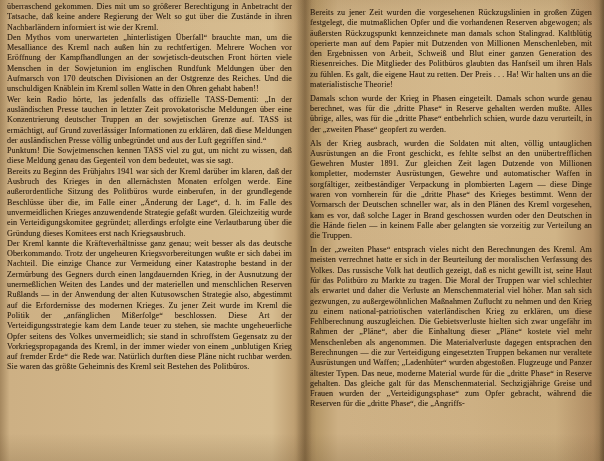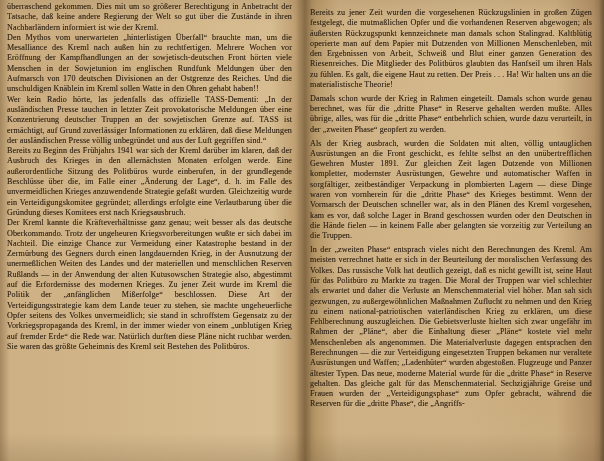--- a/index.html
+++ b/index.html
@@ -94,27 +94,28 @@
 </style>
 </head>
 <body>
 
 <div class="spread">
 
   <div class="page page--left" lang="de">
     <p>überraschend gekommen. Dies mit um so größerer Berechtigung in Anbetracht der Tatsache, daß keine andere Regierung der Welt so gut über die Zustände in ihren Nachbarländern informiert ist wie der Kreml.</p>
     <p>Den Mythos vom unerwarteten „hinterlistigen Überfall“ brauchte man, um die Mesalliance des Kreml nach außen hin zu rechtfertigen. Mehrere Wochen vor Eröffnung der Kampfhandlungen an der sowjetisch-deutschen Front hörten viele Menschen in der Sowjetunion im englischen Rundfunk Meldungen über den Aufmarsch von 170 deutschen Divisionen an der Ostgrenze des Reiches. Und die unschuldigen Knäblein im Kreml sollen Watte in den Ohren gehabt haben!!</p>
     <p>Wer kein Radio hörte, las jedenfalls das offizielle TASS-Dementi: „In der ausländischen Presse tauchen in letzter Zeit provokatorische Meldungen über eine Konzentrierung deutscher Truppen an der sowjetischen Grenze auf. TASS ist ermächtigt, auf Grund zuverlässiger Informationen zu erklären, daß diese Meldungen der ausländischen Presse völlig unbegründet und aus der Luft gegriffen sind.“</p>
+    <p>Punktum! Die Sowjetmenschen kennen TASS viel zu gut, um nicht zu wissen, daß diese Meldung genau das Gegenteil von dem bedeutet, was sie sagt.</p>
     <p>Bereits zu Beginn des Frühjahrs 1941 war sich der Kreml darüber im klaren, daß der Ausbruch des Krieges in den allernächsten Monaten erfolgen werde. Eine außerordentliche Sitzung des Politbüros wurde einberufen, in der grundlegende Beschlüsse über die, im Falle einer „Änderung der Lage“, d. h. im Falle des unvermeidlichen Krieges anzuwendende Strategie gefaßt wurden. Gleichzeitig wurde ein Verteidigungskomitee gegründet; allerdings erfolgte eine Verlautbarung über die Gründung dieses Komitees erst nach Kriegsausbruch.</p>
     <p>Der Kreml kannte die Kräfteverhältnisse ganz genau; weit besser als das deutsche Oberkommando. Trotz der ungeheuren Kriegsvorbereitungen wußte er sich dabei im Nachteil. Die einzige Chance zur Vermeidung einer Katastrophe bestand in der Zermürbung des Gegners durch einen langdauernden Krieg, in der Ausnutzung der unermeßlichen Weiten des Landes und der materiellen und menschlichen Reserven Rußlands — in der Anwendung der alten Kutusowschen Strategie also, abgestimmt auf die Erfordernisse des modernen Krieges. Zu jener Zeit wurde im Kreml die Politik der „anfänglichen Mißerfolge“ beschlossen. Diese Art der Verteidigungsstrategie kam dem Lande teuer zu stehen, sie machte ungeheuerliche Opfer seitens des Volkes unvermeidlich; sie stand in schroffstem Gegensatz zu der Vorkriegspropaganda des Kreml, in der immer wieder von einem „unblutigen Krieg auf fremder Erde“ die Rede war. Natürlich durften diese Pläne nicht ruchbar werden. Sie waren das größte Geheimnis des Kreml seit Bestehen des Politbüros.</p>
   </div>
 
   <div class="page page--right" lang="de">
     <p>Bereits zu jener Zeit wurden die vorgesehenen Rückzugslinien in großen Zügen festgelegt, die mutmaßlichen Opfer und die vorhandenen Reserven abgewogen; als äußersten Rückzugspunkt kennzeichnete man damals schon Stalingrad. Kaltblütig operierte man auf dem Papier mit Dutzenden von Millionen Menschenleben, mit den Ergebnissen von Arbeit, Schweiß und Blut einer ganzen Generation des Riesenreiches. Die Mitglieder des Politbüros glaubten das Hanfseil um ihren Hals zu fühlen. Es galt, die eigene Haut zu retten. Der Preis . . . Ha! Wir halten uns an die materialistische Theorie!</p>
-    <p>Damals schon wurde der Krieg in Rahmen eingeteilt. Damals schon wurde genau berechnet, was für die „dritte Phase“ in Reserve gehalten werden mußte. Alles übrige, alles, was für die „dritte Phase“ entbehrlich schien, wurde dazu verurteilt, in der „zweiten Phase“ geopfert zu werden.</p>
+    <p>Damals schon wurde der Krieg in Phasen eingeteilt. Damals schon wurde genau berechnet, was für die „dritte Phase“ in Reserve gehalten werden mußte. Alles übrige, alles, was für die „dritte Phase“ entbehrlich schien, wurde dazu verurteilt, in der „zweiten Phase“ geopfert zu werden.</p>
     <p>Als der Krieg ausbrach, wurden die Soldaten mit alten, völlig untauglichen Ausrüstungen an die Front geschickt, es fehlte selbst an den unübertrefflichen Gewehren Muster 1891. Zur gleichen Zeit lagen Dutzende von Millionen kompletter, modernster Ausrüstungen, Gewehre und automatischer Waffen in sorgfältiger, zeitbeständiger Verpackung in plombierten Lagern — diese Dinge waren von vornherein für die „dritte Phase“ des Krieges bestimmt. Wenn der Vormarsch der Deutschen schneller war, als in den Plänen des Kreml vorgesehen, kam es vor, daß solche Lager in Brand geschossen wurden oder den Deutschen in die Hände fielen — in keinem Falle aber gelangten sie vorzeitig zur Verteilung an die Truppen.</p>
     <p>In der „zweiten Phase“ entsprach vieles nicht den Berechnungen des Kreml. Am meisten verrechnet hatte er sich in der Beurteilung der moralischen Verfassung des Volkes. Das russische Volk hat deutlich gezeigt, daß es nicht gewillt ist, seine Haut für das Politbüro zu Markte zu tragen. Die Moral der Truppen war viel schlechter als erwartet und daher die Verluste an Menschenmaterial viel höher. Man sah sich gezwungen, zu außergewöhnlichen Maßnahmen Zuflucht zu nehmen und den Krieg zu einem national-patriotischen vaterländischen Krieg zu erklären, um diese Fehlberechnung auszugleichen. Die Gebietsverluste hielten sich zwar ungefähr im Rahmen der „Pläne“, aber die Einhaltung dieser „Pläne“ kostete viel mehr Menschenleben als angenommen. Die Materialverluste dagegen entsprachen den Berechnungen — die zur Verteidigung eingesetzten Truppen bekamen nur veraltete Ausrüstungen und Waffen; „Ladenhüter“ wurden abgestoßen. Flugzeuge und Panzer ältester Typen. Das neue, moderne Material wurde für die „dritte Phase“ in Reserve gehalten. Das gleiche galt für das Menschenmaterial. Sechzigjährige Greise und Frauen wurden der „Verteidigungsphase“ zum Opfer gebracht, während die Reserven für die „dritte Phase“, die „Angriffs-</p>
   </div>
 
   <div class="pagenum pagenum--left">58</div>
   <div class="pagenum pagenum--right">59</div>
 
   <div class="gutter-shadow"></div>
   <div class="edge-strip"></div>
 

